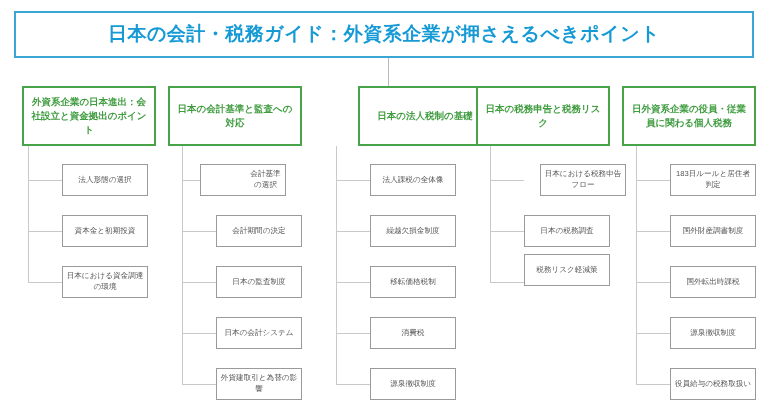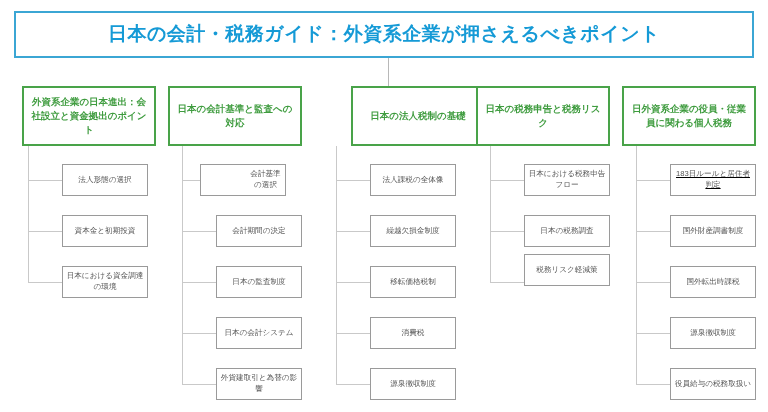--- a/index.html
+++ b/index.html
@@ -158,21 +158,21 @@
         <div class="leaf-text">日本の監査制度</div>
       </div>
       <div class="elbow" style="left: 182px; top: 333px; width: 34px;"></div>
       <div class="leaf" style="left: 216px; top: 317px;">
         <div class="leaf-text">日本の会計システム</div>
       </div>
       <div class="elbow" style="left: 182px; top: 384px; width: 34px;"></div>
       <div class="leaf" style="left: 216px; top: 368px; justify-content: center;">
         <div class="leaf-text">外貨建取引と為替の影響</div>
       </div>
-      <div class="col" style="left: 312px; padding-left: 39px;">
+      <div class="col" style="left: 319px; padding-left: 39px;">
         <div class="col-header">
           <div class="col-header-text">日本の法人税制の基礎</div>
         </div>
       </div>
       <div class="spine" style="left: 336px; height: 238px;"></div>
       <div class="elbow" style="left: 336px; top: 180px; width: 34px;"></div>
       <div class="leaf" style="left: 370px; top: 164px;">
         <div class="leaf-text">法人課税の全体像</div>
       </div>
       <div class="elbow" style="left: 336px; top: 231px; width: 34px;"></div>
@@ -191,39 +191,39 @@
       <div class="leaf" style="left: 370px; top: 368px;">
         <div class="leaf-text">源泉徴収制度</div>
       </div>
       <div class="col" style="left: 476px;">
         <div class="col-header">
           <div class="col-header-text">日本の税務申告と税務リスク</div>
         </div>
       </div>
       <div class="spine" style="left: 490px; height: 136px;"></div>
       <div class="elbow" style="left: 490px; top: 180px; width: 34px;"></div>
-      <div class="leaf" style="left: 524px; top: 164px;">
+      <div class="leaf" style="left: 540px; top: 164px;">
         <div class="leaf-text">日本における税務申告フロー</div>
       </div>
       <div class="elbow" style="left: 490px; top: 231px; width: 34px;"></div>
       <div class="leaf" style="left: 524px; top: 215px;">
         <div class="leaf-text">日本の税務調査</div>
       </div>
       <div class="elbow" style="left: 490px; top: 282px; width: 34px;"></div>
       <div class="leaf" style="left: 524px; top: 254px;">
         <div class="leaf-text">税務リスク軽減策</div>
       </div>
       <div class="col" style="left: 622px;">
         <div class="col-header">
           <div class="col-header-text">日外資系企業の役員・従業員に関わる個人税務</div>
         </div>
       </div>
       <div class="spine" style="left: 636px; height: 238px;"></div>
       <div class="elbow" style="left: 636px; top: 180px; width: 34px;"></div>
-      <div class="leaf" style="left: 670px; top: 164px; text-decoration: underline;">
+      <div class="leaf" style="left: 670px; top: 164px;">
         <div class="leaf-text">183日ルールと居住者判定</div>
       </div>
       <div class="elbow" style="left: 636px; top: 231px; width: 34px;"></div>
       <div class="leaf" style="left: 670px; top: 215px;">
         <div class="leaf-text">国外財産調書制度</div>
       </div>
       <div class="elbow" style="left: 636px; top: 282px; width: 34px;"></div>
       <div class="leaf" style="left: 670px; top: 266px;">
         <div class="leaf-text">国外転出時課税</div>
       </div>

